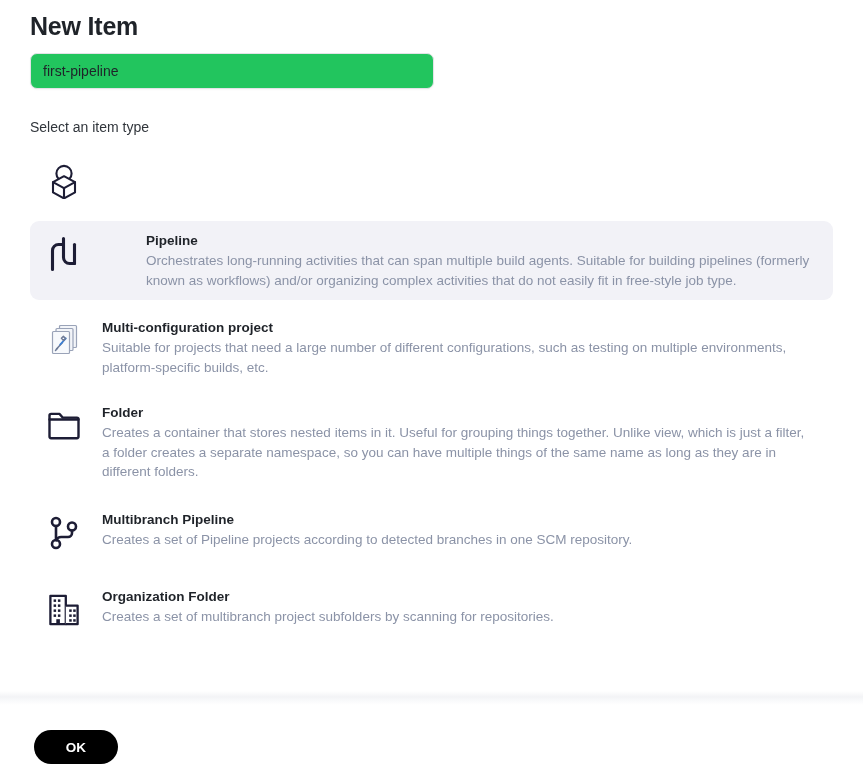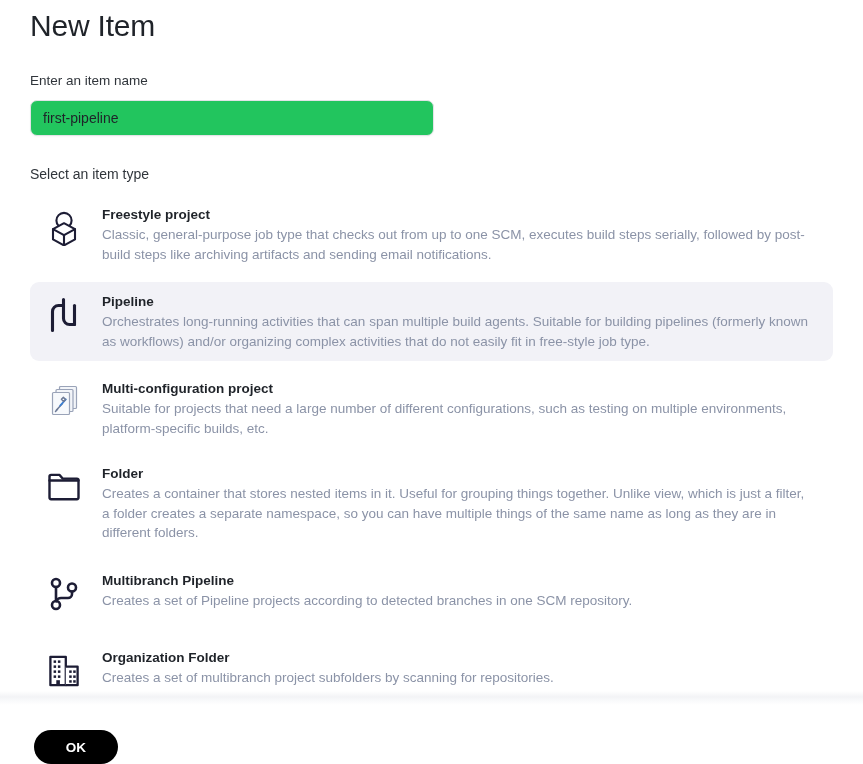--- a/index.html
+++ b/index.html
@@ -29,22 +29,22 @@
     background: #fff;
   }
 
   .page-inner {
     padding: 0 30px;
     box-sizing: border-box;
   }
 
   
   .page-title {
-    font-size: 30px;
-    font-weight: 400;
+    font-size: 25px;
+    font-weight: 700;
     letter-spacing: -0.2px;
     color: #1f2329;
     margin: 0;
     padding-top: 9px;
     line-height: 34px;
   }
 
   
   .field-label {
     font-size: 13.5px;
@@ -90,20 +90,21 @@
     align-items: flex-start;
     gap: 0;
     padding: 9px 10px 10px 10px;
     border-radius: 9px;
     background: transparent;
     cursor: pointer;
     position: relative;
   }
   .item-row.selected {
     background: #f2f2f7;
+    gap: 44px;
   }
 
   .item-icon {
     flex: 0 0 auto;
     width: 48px;
     height: 44px;
     display: flex;
     align-items: center;
     justify-content: center;
     margin-right: 14px;
@@ -184,40 +185,35 @@
 
 </style>
 </head>
 <body>
 
 <div class="page">
   <div class="page-inner">
 
     <h1 class="page-title">New Item</h1>
 
-    <div class="field-label">Enter an item name</div>
 
     <input class="name-input" type="text" value="first-pipeline" style="">
 
     <div class="section-label">Select an item type</div>
 
     <div class="item-list">
 
       <div class="item-row row-freestyle">
         <div class="item-icon">
           <svg width="34" height="36" viewBox="0 0 34 36" fill="none" stroke="#1d1d35" stroke-width="2.1" stroke-linecap="round" stroke-linejoin="round">
             <circle cx="17" cy="10.5" r="7.6"></circle>
             <path d="M17 13.2 L28 19.2 L28 29.4 L17 35.4 L6 29.4 L6 19.2 Z" fill="#ffffff"></path>
             <path d="M6 19.2 L17 25.2 L28 19.2"></path>
             <path d="M17 25.2 L17 35.4"></path>
           </svg>
-        </div>
-        <div class="item-text">
-          <div class="item-name">Freestyle project</div>
-          <div class="item-desc">Classic, general-purpose job type that checks out from up to one SCM, executes build steps serially, followed by post-build steps like archiving artifacts and sending email notifications.</div>
         </div>
       </div>
 
       <div class="item-row row-pipeline selected">
         <div class="item-icon">
           <svg width="34" height="36" viewBox="0 0 34 36" fill="none" stroke="#1d1d35" stroke-width="3.1" stroke-linecap="round" stroke-linejoin="round">
             <path d="M5.5 33.5 L5.5 14.5 A6 6 0 0 1 11.5 8.5 L16.5 8.5"></path>
             <path d="M16.5 2.5 L16.5 21.5 A6 6 0 0 0 22.5 27.5 L27.5 27.5"></path>
             <path d="M27.5 27.5 L27.5 8.5"></path>
           </svg>

